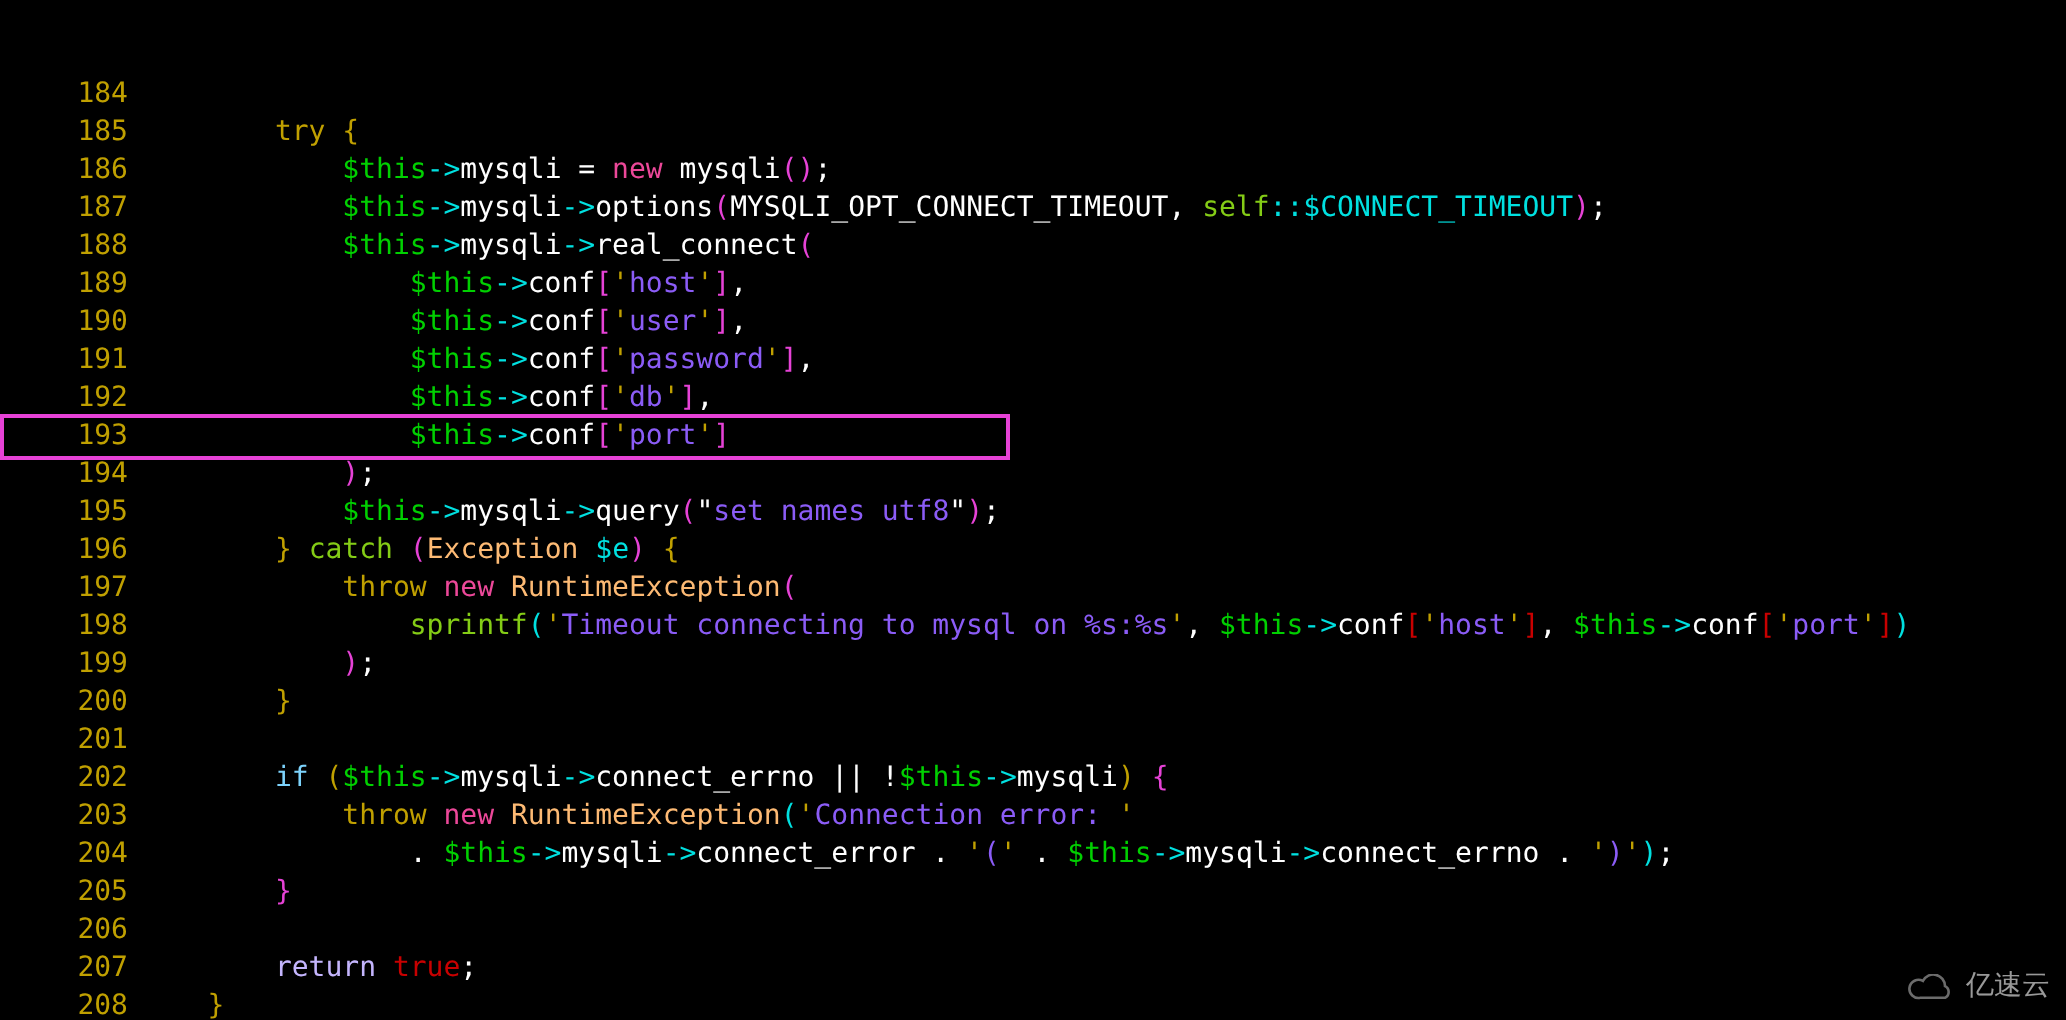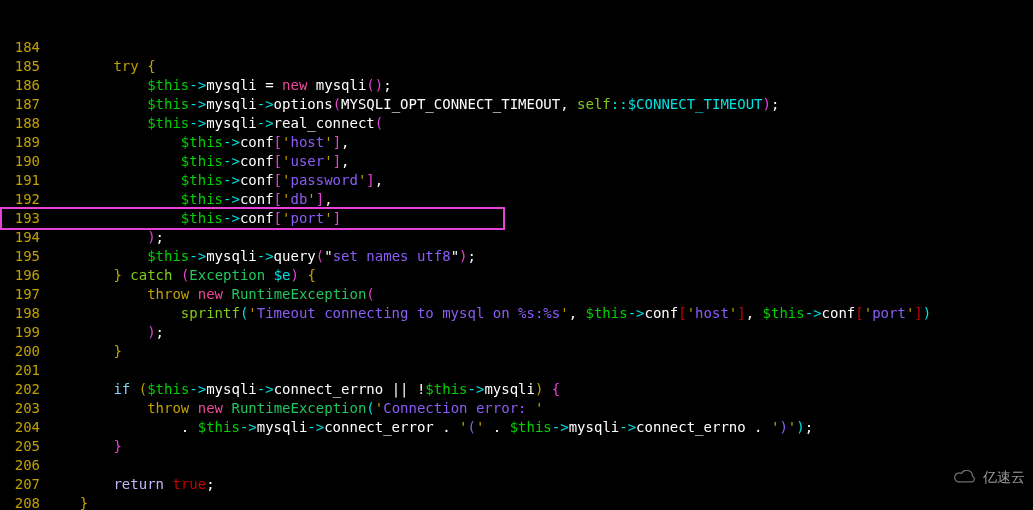--- a/index.html
+++ b/index.html
@@ -14,20 +14,21 @@
     white-space:pre;
   }
   .line{display:flex;height:19px}
   .num{
     color:#c0a000;
     width:40px;
     text-align:right;
     padding-right:6px;
     flex:0 0 auto;
     user-select:none;
+    padding-left:24px;
   }
   .code{flex:1 1 auto;color:#fff}
   .hl{
     position:absolute;
     border:2px solid #e642d6;
     box-sizing:border-box;
     pointer-events:none;
     z-index:5;
   }
   
@@ -35,36 +36,36 @@
   .k-new{color:#ec4899}
   .k-this{color:#00d000}
   .k-self{color:#84cc16}
   .k-bool{color:#c80000}
   .k-if{color:#7dd3fc}
   .k-throw{color:#c0a000}
   .k-return{color:#c4b5fd}
   .k-catch{color:#84cc16}
   .fn{color:#84cc16}
   .arrow{color:#00e0e0}
-  .cls{color:#22c55e}
+  .cls{color:#fdba74}
   .const{color:#00e0e0}
   .str{color:#8b5cf6}
   .str-y{color:#c0a000}
   .p-y{color:#c0a000}      
   .p-m{color:#e642d6}      
   .p-c{color:#00e0e0}      
   .p-r{color:#c80000}
   .dollar{color:#00e0e0}
   .var{color:#00e0e0}
   .white{color:#fff}
   .watermark{
     position:absolute;
-    right:8px;bottom:23px;
+    right:8px;bottom:6px;
     color:#fff;opacity:.6;
-    font-family:Liberation Sans, sans-serif;
+    font-family:Liberation Mono, monospace;
     font-size:14px;
     display:flex;align-items:center;gap:4px;
   }
   .watermark svg{width:26px;height:16px;opacity:.7}
 </style>
 </head>
 <body>
 
 <div class="editor">
   <div id="lines"><div class="line"><span class="num">184</span><span class="code"></span></div><div class="line"><span class="num">185</span><span class="code"><span class="white">        </span><span class="k-try">try</span><span class="white"> </span><span class="p-y">{</span></span></div><div class="line"><span class="num">186</span><span class="code"><span class="white">            </span><span class="k-this">$this</span><span class="arrow">-&gt;</span><span class="white">mysqli</span><span class="white"> = </span><span class="k-new">new</span><span class="white"> </span><span class="white">mysqli</span><span class="p-m">(</span><span class="p-m">)</span><span class="white">;</span></span></div><div class="line"><span class="num">187</span><span class="code"><span class="white">            </span><span class="k-this">$this</span><span class="arrow">-&gt;</span><span class="white">mysqli</span><span class="arrow">-&gt;</span><span class="white">options</span><span class="p-m">(</span><span class="white">MYSQLI_OPT_CONNECT_TIMEOUT</span><span class="white">, </span><span class="k-self">self</span><span class="p-c">::</span><span class="dollar">$</span><span class="const">CONNECT_TIMEOUT</span><span class="p-m">)</span><span class="white">;</span></span></div><div class="line"><span class="num">188</span><span class="code"><span class="white">            </span><span class="k-this">$this</span><span class="arrow">-&gt;</span><span class="white">mysqli</span><span class="arrow">-&gt;</span><span class="white">real_connect</span><span class="p-m">(</span></span></div><div class="line"><span class="num">189</span><span class="code"><span class="white">                </span><span class="k-this">$this</span><span class="arrow">-&gt;</span><span class="white">conf</span><span class="p-m">[</span><span class="str-y">'</span><span class="str">host</span><span class="str-y">'</span><span class="p-m">]</span><span class="white">,</span></span></div><div class="line"><span class="num">190</span><span class="code"><span class="white">                </span><span class="k-this">$this</span><span class="arrow">-&gt;</span><span class="white">conf</span><span class="p-m">[</span><span class="str-y">'</span><span class="str">user</span><span class="str-y">'</span><span class="p-m">]</span><span class="white">,</span></span></div><div class="line"><span class="num">191</span><span class="code"><span class="white">                </span><span class="k-this">$this</span><span class="arrow">-&gt;</span><span class="white">conf</span><span class="p-m">[</span><span class="str-y">'</span><span class="str">password</span><span class="str-y">'</span><span class="p-m">]</span><span class="white">,</span></span></div><div class="line"><span class="num">192</span><span class="code"><span class="white">                </span><span class="k-this">$this</span><span class="arrow">-&gt;</span><span class="white">conf</span><span class="p-m">[</span><span class="str-y">'</span><span class="str">db</span><span class="str-y">'</span><span class="p-m">]</span><span class="white">,</span></span></div><div class="line"><span class="num">193</span><span class="code"><span class="white">                </span><span class="k-this">$this</span><span class="arrow">-&gt;</span><span class="white">conf</span><span class="p-m">[</span><span class="str-y">'</span><span class="str">port</span><span class="str-y">'</span><span class="p-m">]</span></span></div><div class="line"><span class="num">194</span><span class="code"><span class="white">            </span><span class="p-m">)</span><span class="white">;</span></span></div><div class="line"><span class="num">195</span><span class="code"><span class="white">            </span><span class="k-this">$this</span><span class="arrow">-&gt;</span><span class="white">mysqli</span><span class="arrow">-&gt;</span><span class="white">query</span><span class="p-m">(</span><span class="white">"</span><span class="str">set names utf8</span><span class="white">"</span><span class="p-m">)</span><span class="white">;</span></span></div><div class="line"><span class="num">196</span><span class="code"><span class="white">        </span><span class="p-y">}</span><span class="white"> </span><span class="k-catch">catch</span><span class="white"> </span><span class="p-m">(</span><span class="cls">Exception</span><span class="white"> </span><span class="var">$e</span><span class="p-m">)</span><span class="white"> </span><span class="p-y">{</span></span></div><div class="line"><span class="num">197</span><span class="code"><span class="white">            </span><span class="k-throw">throw</span><span class="white"> </span><span class="k-new">new</span><span class="white"> </span><span class="cls">RuntimeException</span><span class="p-m">(</span></span></div><div class="line"><span class="num">198</span><span class="code"><span class="white">                </span><span class="fn">sprintf</span><span class="p-c">(</span><span class="str-y">'</span><span class="str">Timeout connecting to mysql on %s:%s</span><span class="str-y">'</span><span class="white">, </span><span class="k-this">$this</span><span class="arrow">-&gt;</span><span class="white">conf</span><span class="p-r">[</span><span class="str-y">'</span><span class="str">host</span><span class="str-y">'</span><span class="p-r">]</span><span class="white">, </span><span class="k-this">$this</span><span class="arrow">-&gt;</span><span class="white">conf</span><span class="p-r">[</span><span class="str-y">'</span><span class="str">port</span><span class="str-y">'</span><span class="p-r">]</span><span class="p-c">)</span></span></div><div class="line"><span class="num">199</span><span class="code"><span class="white">            </span><span class="p-m">)</span><span class="white">;</span></span></div><div class="line"><span class="num">200</span><span class="code"><span class="white">        </span><span class="p-y">}</span></span></div><div class="line"><span class="num">201</span><span class="code"></span></div><div class="line"><span class="num">202</span><span class="code"><span class="white">        </span><span class="k-if">if</span><span class="white"> </span><span class="p-y">(</span><span class="k-this">$this</span><span class="arrow">-&gt;</span><span class="white">mysqli</span><span class="arrow">-&gt;</span><span class="white">connect_errno</span><span class="white"> || </span><span class="white">!</span><span class="k-this">$this</span><span class="arrow">-&gt;</span><span class="white">mysqli</span><span class="p-y">)</span><span class="white"> </span><span class="p-m">{</span></span></div><div class="line"><span class="num">203</span><span class="code"><span class="white">            </span><span class="k-throw">throw</span><span class="white"> </span><span class="k-new">new</span><span class="white"> </span><span class="cls">RuntimeException</span><span class="p-c">(</span><span class="str-y">'</span><span class="str">Connection error: </span><span class="str-y">'</span></span></div><div class="line"><span class="num">204</span><span class="code"><span class="white">                . </span><span class="k-this">$this</span><span class="arrow">-&gt;</span><span class="white">mysqli</span><span class="arrow">-&gt;</span><span class="white">connect_error</span><span class="white"> . </span><span class="str-y">'</span><span class="str">(</span><span class="str-y">'</span><span class="white"> . </span><span class="k-this">$this</span><span class="arrow">-&gt;</span><span class="white">mysqli</span><span class="arrow">-&gt;</span><span class="white">connect_errno</span><span class="white"> . </span><span class="str-y">'</span><span class="str">)</span><span class="str-y">'</span><span class="p-c">)</span><span class="white">;</span></span></div><div class="line"><span class="num">205</span><span class="code"><span class="white">        </span><span class="p-m">}</span></span></div><div class="line"><span class="num">206</span><span class="code"></span></div><div class="line"><span class="num">207</span><span class="code"><span class="white">        </span><span class="k-return">return</span><span class="white"> </span><span class="k-bool">true</span><span class="white">;</span></span></div><div class="line"><span class="num">208</span><span class="code"><span class="white">    </span><span class="p-y">}</span></span></div></div>

